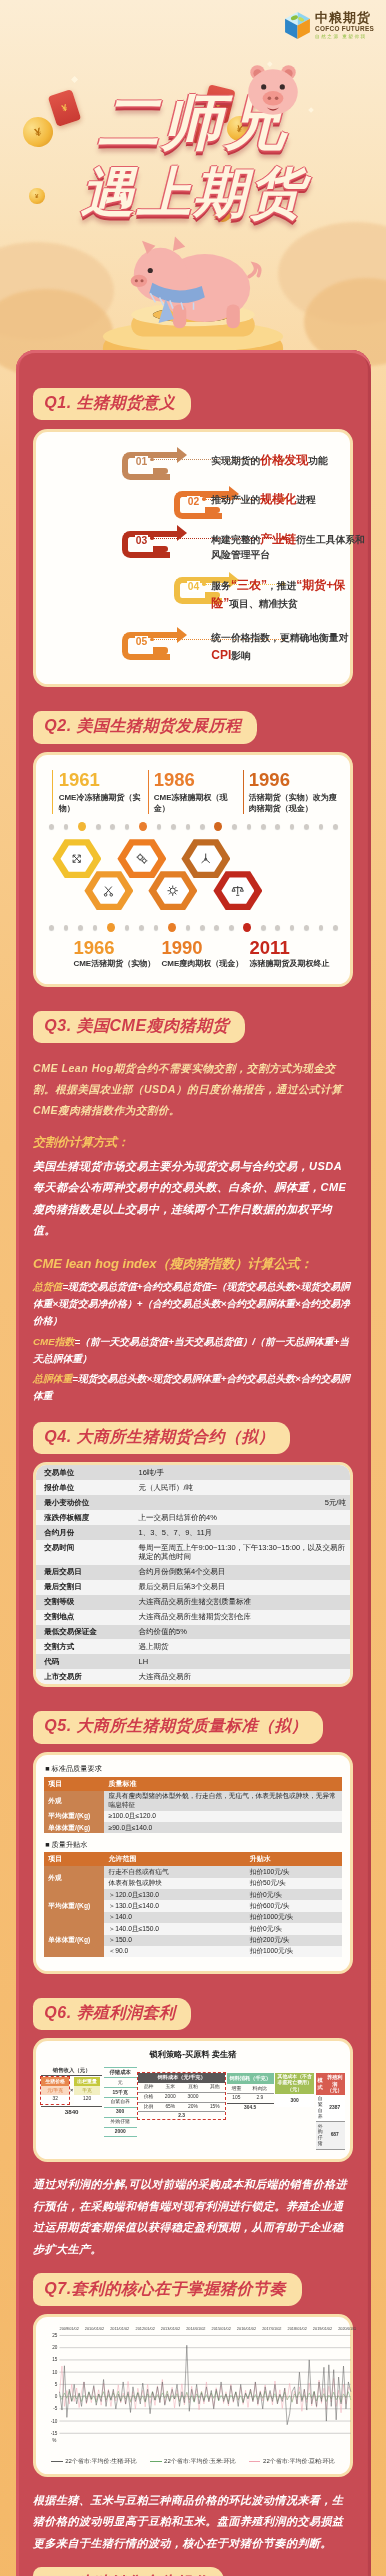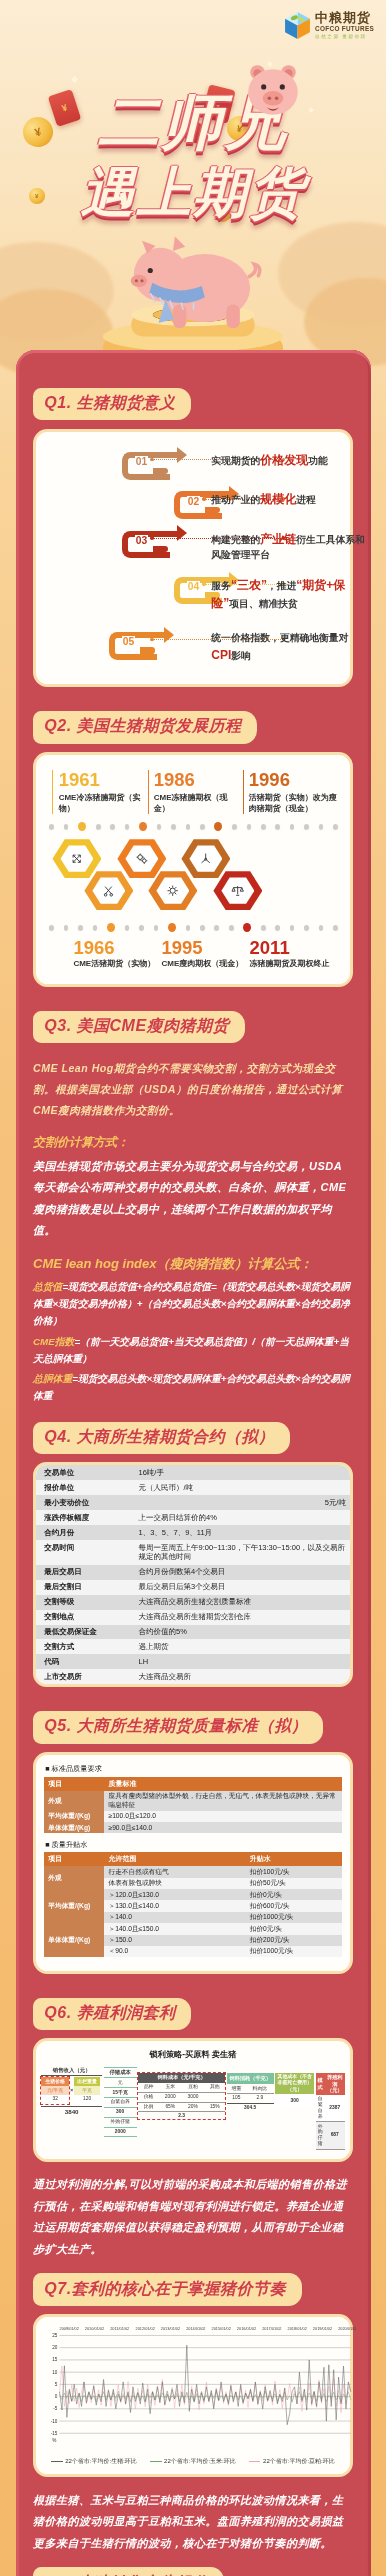--- a/index.html
+++ b/index.html
@@ -232,21 +232,21 @@
             <div class="box"></div>
             <div class="topbar"></div>
             <div class="head"></div>
             <div class="botbar"></div>
             <div class="num">04</div>
           </div>
           <div class="q1dots" style="--c: #F0BE44; left: 159px; width: 79px;"></div>
           <div class="q1txt"><span>服务</span><span class="hl">“三农”</span><span>，推进</span><span class="hl">“期货+保险”</span><span>项目、精准扶贫</span></div>
         </div>
         <div class="q1row" style="min-height: 40px;">
-          <div class="harrow" style="--c: #E8862C; left: 64px;">
+          <div class="harrow" style="--c: #E8862C; left: 77px;">
             <div class="box"></div>
             <div class="topbar"></div>
             <div class="head"></div>
             <div class="botbar"></div>
             <div class="num">05</div>
           </div>
           <div class="q1dots" style="--c: #E8862C; left: 107px; width: 131px;"></div>
           <div class="q1txt"><span>统一价格指数，更精确地衡量对</span><span class="hl">CPI</span><span>影响</span></div>
         </div>
       </div>
@@ -361,21 +361,21 @@
           <div class="dot"></div>
           <div class="dot"></div>
           <div class="dot"></div>
         </div>
     <div class="tlrow" id="tlBottom" style="justify-content:flex-start;margin-left:25px;">
           <div class="tlev2" style="border-right-color: rgb(240, 153, 45);">
             <div class="yr" style="color: rgb(240, 153, 45);">1966</div>
             <div class="ds">CME活猪期货（实物）</div>
           </div>
           <div class="tlev2" style="border-right-color: rgb(232, 126, 39);">
-            <div class="yr" style="color: rgb(232, 126, 39);">1995</div>
+            <div class="yr" style="color: rgb(232, 126, 39);">1990</div>
             <div class="ds">CME瘦肉期权（现金）</div>
           </div>
           <div class="tlev2" style="border-right-color: rgb(197, 39, 27);">
             <div class="yr" style="color: rgb(197, 39, 27);">2011</div>
             <div class="ds">冻猪腩期货及期权终止</div>
           </div>
         </div>
   </div>
 
   

